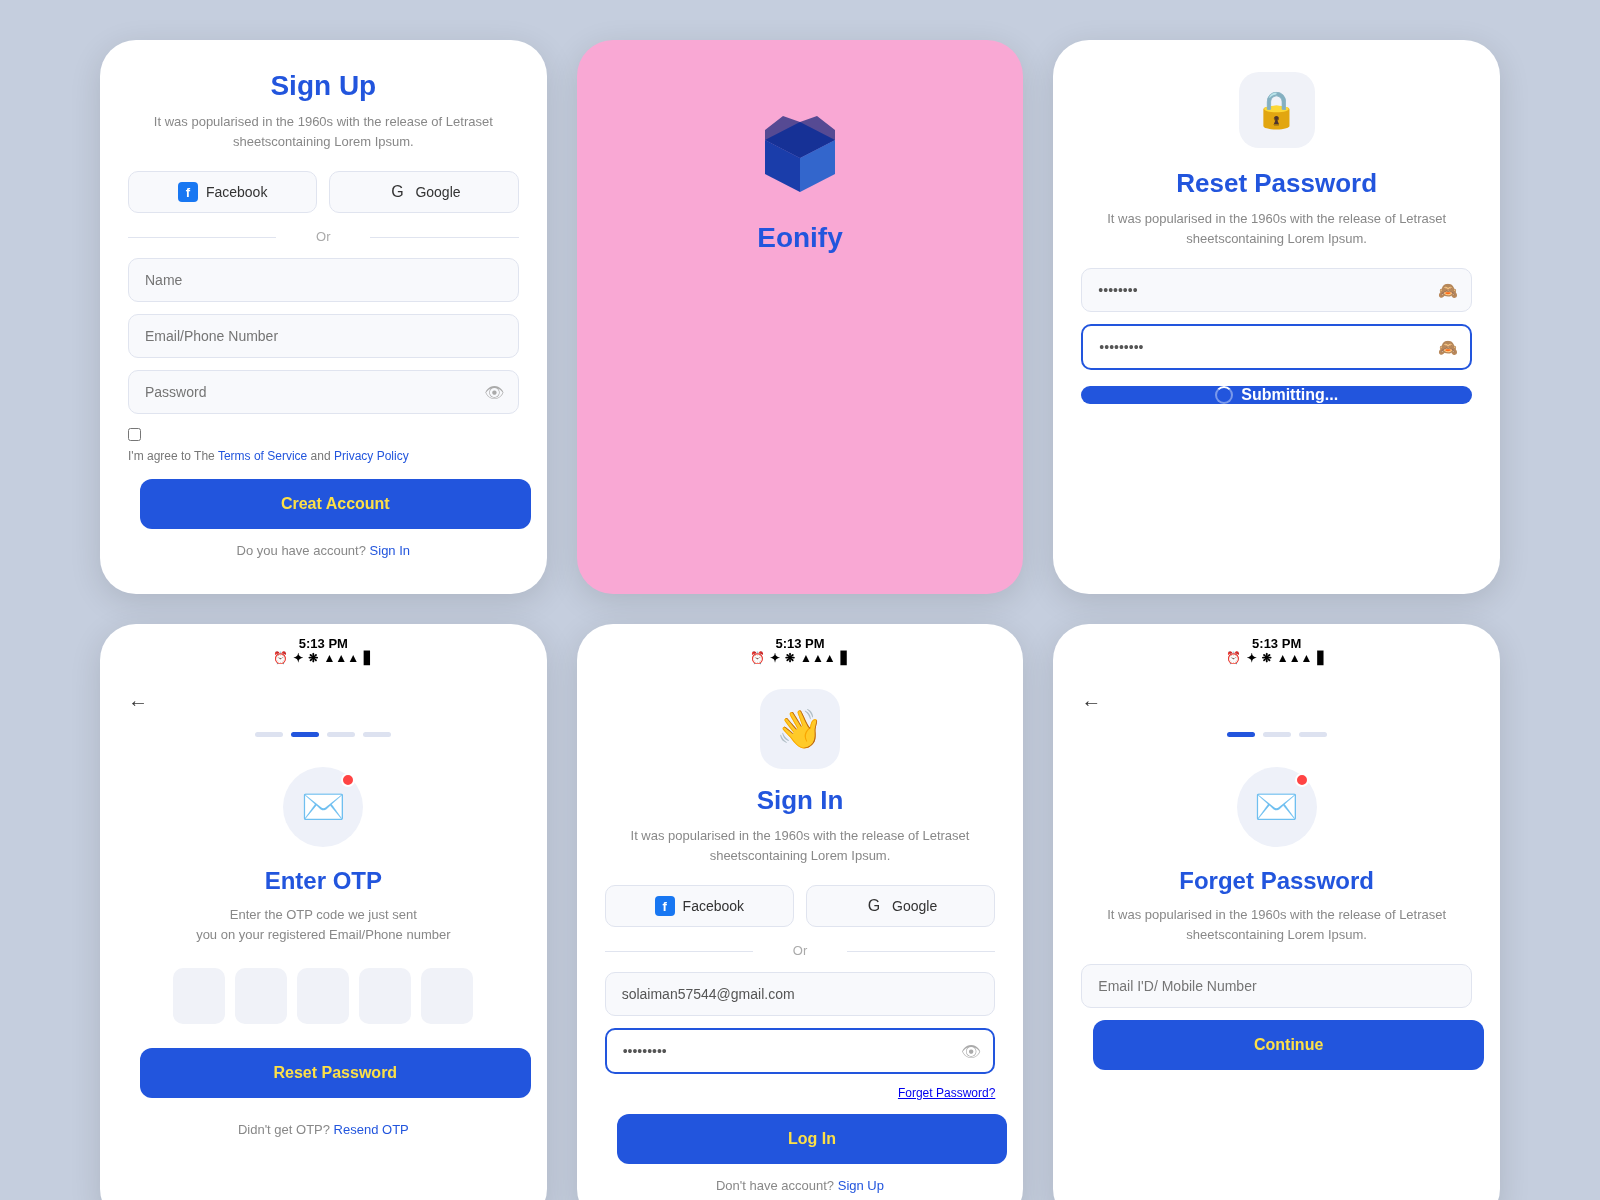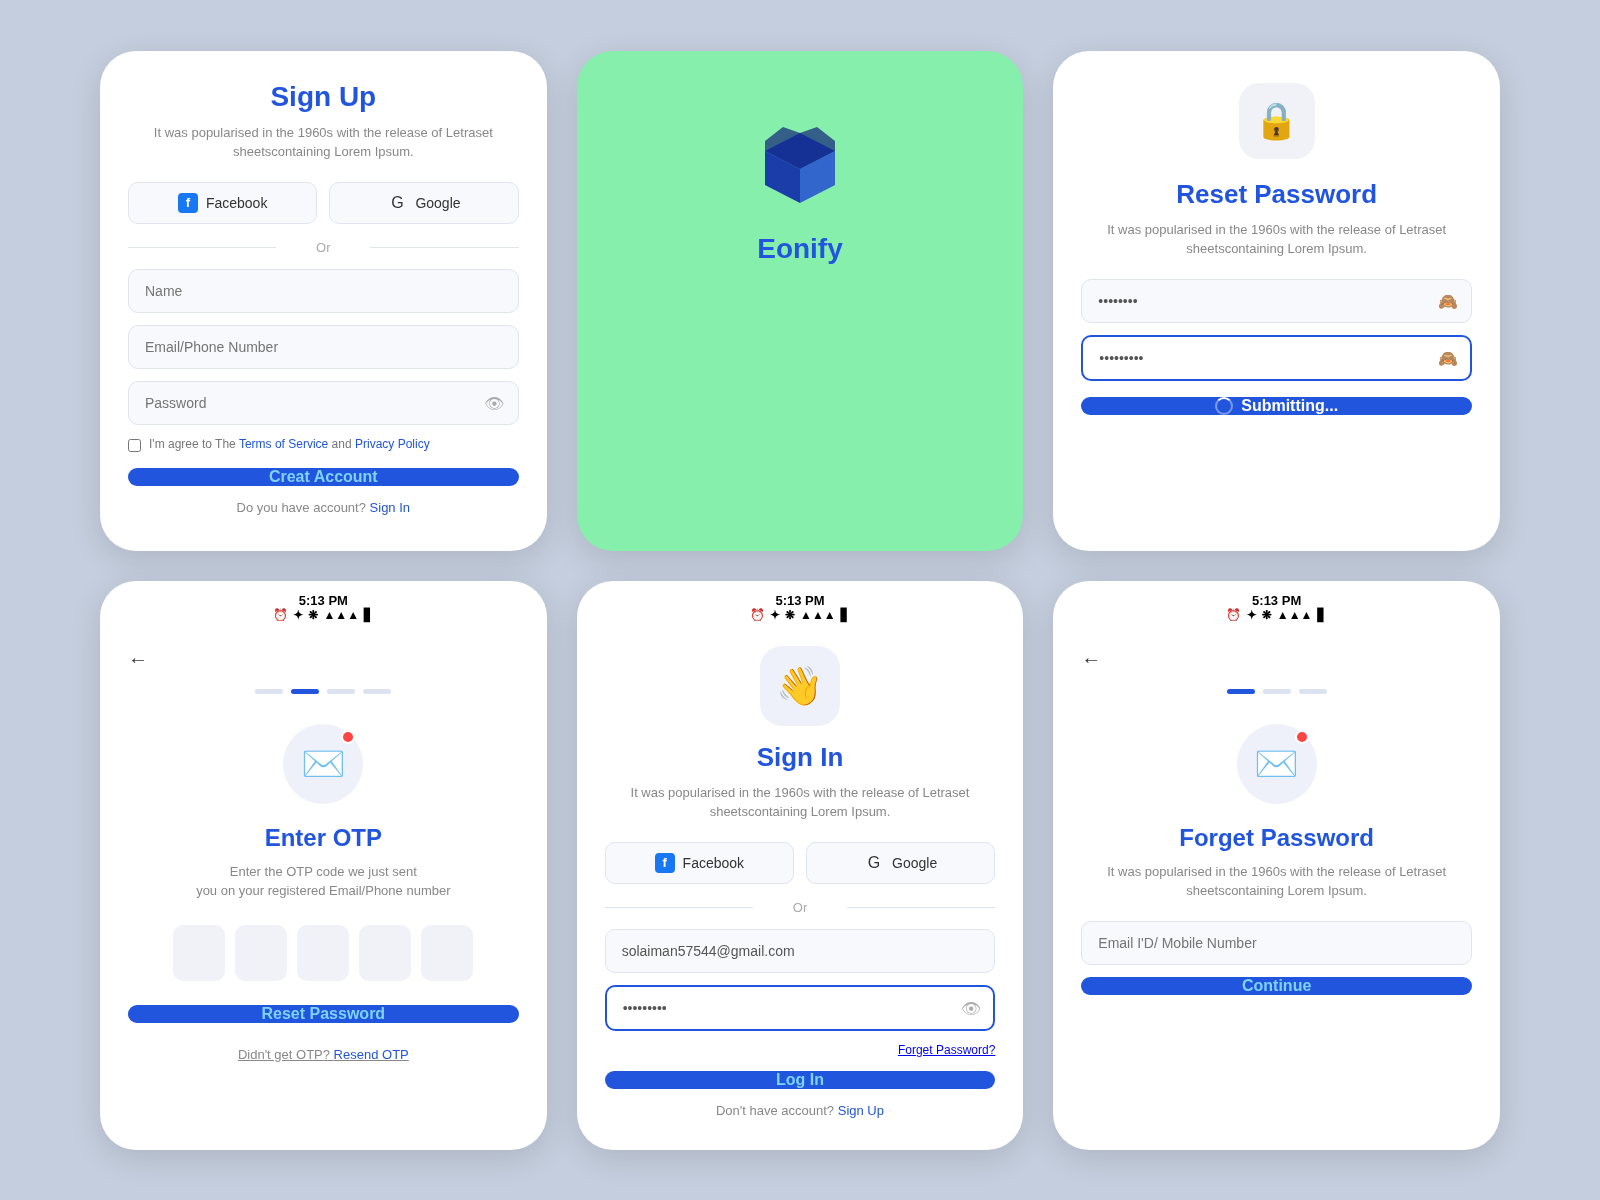--- a/index.html
+++ b/index.html
@@ -139,54 +139,57 @@
       font-size: 16px;
       cursor: pointer;
     }
     .terms-row {
       display: flex;
       align-items: flex-start;
       gap: 8px;
       font-size: 12px;
       color: #777;
       margin-bottom: 16px;
+      flex-direction: column;
     }
     .terms-row input[type=checkbox] {
       margin-top: 2px;
       accent-color: #2255dd;
     }
     .terms-link {
       color: #2255dd;
       text-decoration: none;
     }
     .primary-btn {
       width: 100%;
       background: #2255dd;
-      color: #7dd3fc;
+      color: #fde047;
       border: none;
       border-radius: 12px;
+      padding: 16px;
       font-size: 16px;
       font-weight: 600;
       cursor: pointer;
       margin-bottom: 14px;
+      margin-left: 12px;
     }
     .account-row {
       text-align: center;
       font-size: 13px;
       color: #888;
     }
     .account-row a {
       color: #2255dd;
       text-decoration: none;
       font-weight: 500;
     }
 
     
     .eonify-card {
-      background: #86efac;
+      background: #f9a8d4;
       border-radius: 36px;
       padding: 72px 30px 50px;
       box-shadow: 0 8px 32px rgba(0,0,0,0.12);
       display: flex;
       flex-direction: column;
       align-items: center;
       justify-content: flex-start;
       min-height: 320px;
     }
     .eonify-logo {
@@ -324,21 +327,20 @@
       text-align: center;
       font-size: 20px;
       font-weight: 600;
       outline: none;
     }
     .resend-row {
       text-align: center;
       font-size: 13px;
       color: #888;
       margin-top: 10px;
-      text-decoration: underline;
     }
     .resend-row a {
       color: #2255dd;
       text-decoration: none;
     }
 
     
     .signin-title {
       text-align: center;
       font-size: 26px;

